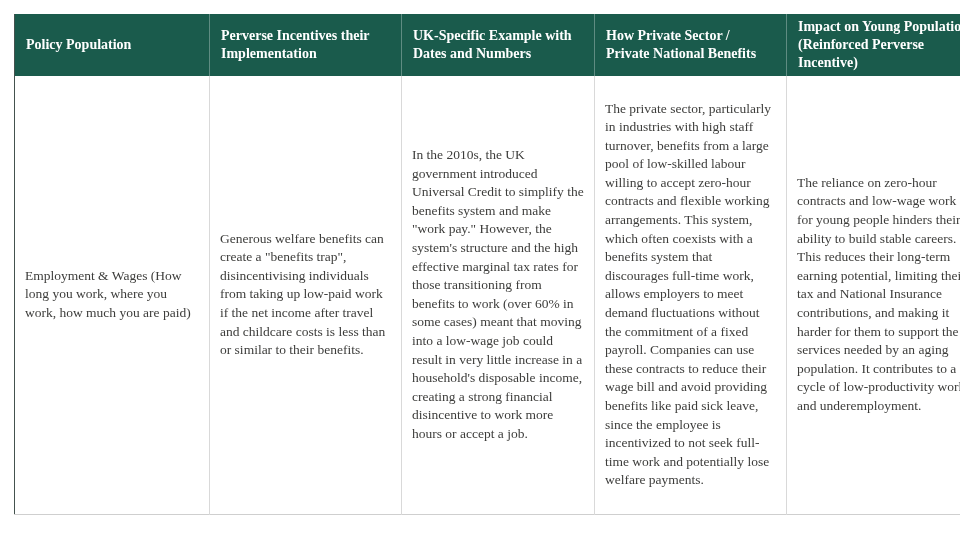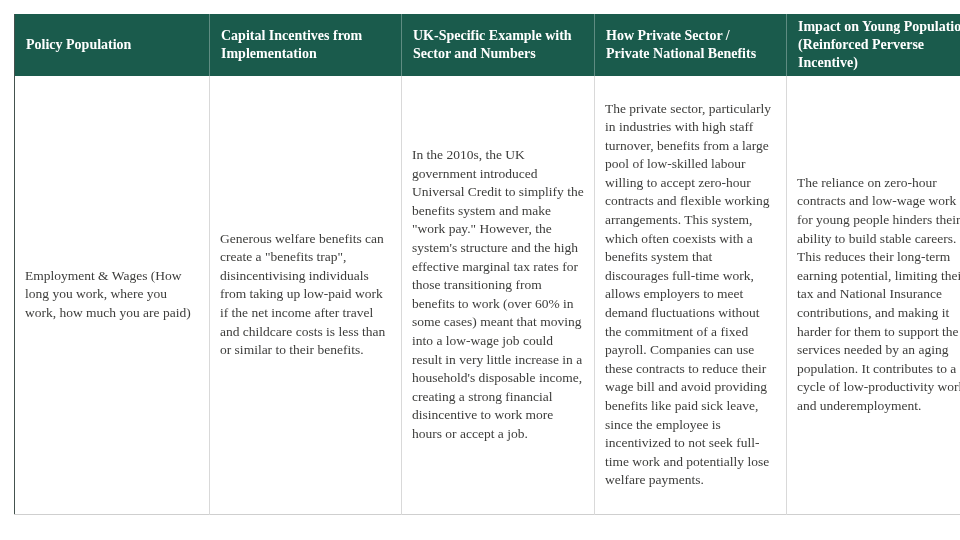--- a/index.html
+++ b/index.html
@@ -70,22 +70,22 @@
     <colgroup>
       <col class="c1">
         <col class="c2">
         <col class="c3">
         <col class="c4">
         <col class="c5">
     </colgroup>
     <thead>
       <tr>
         <th>Policy Population</th>
-        <th>Capital Incentives from Implementation</th>
-        <th>UK-Specific Example with Sector and Numbers</th>
+        <th>Perverse Incentives their Implementation</th>
+        <th>UK-Specific Example with Dates and Numbers</th>
         <th>How Private Sector / Private National Benefits</th>
         <th>Impact on Young Population (Reinforced Perverse Incentive)</th>
       </tr>
     </thead>
     <tbody>
       <tr>
         <td>Employment &amp; Wages (How long you work, where you work, how much you are paid)</td>
         <td>Generous welfare benefits can create a "benefits trap", disincentivising individuals from taking up low-paid work if the net income after travel and childcare costs is less than or similar to their benefits.</td>
         <td>In the 2010s, the UK government introduced Universal Credit to simplify the benefits system and make "work pay." However, the system's structure and the high effective marginal tax rates for those transitioning from benefits to work (over 60% in some cases) meant that moving into a low-wage job could result in very little increase in a household's disposable income, creating a strong financial disincentive to work more hours or accept a job.</td>
         <td>The private sector, particularly in industries with high staff turnover, benefits from a large pool of low-skilled labour willing to accept zero-hour contracts and flexible working arrangements. This system, which often coexists with a benefits system that discourages full-time work, allows employers to meet demand fluctuations without the commitment of a fixed payroll. Companies can use these contracts to reduce their wage bill and avoid providing benefits like paid sick leave, since the employee is incentivized to not seek full-time work and potentially lose welfare payments.</td>

